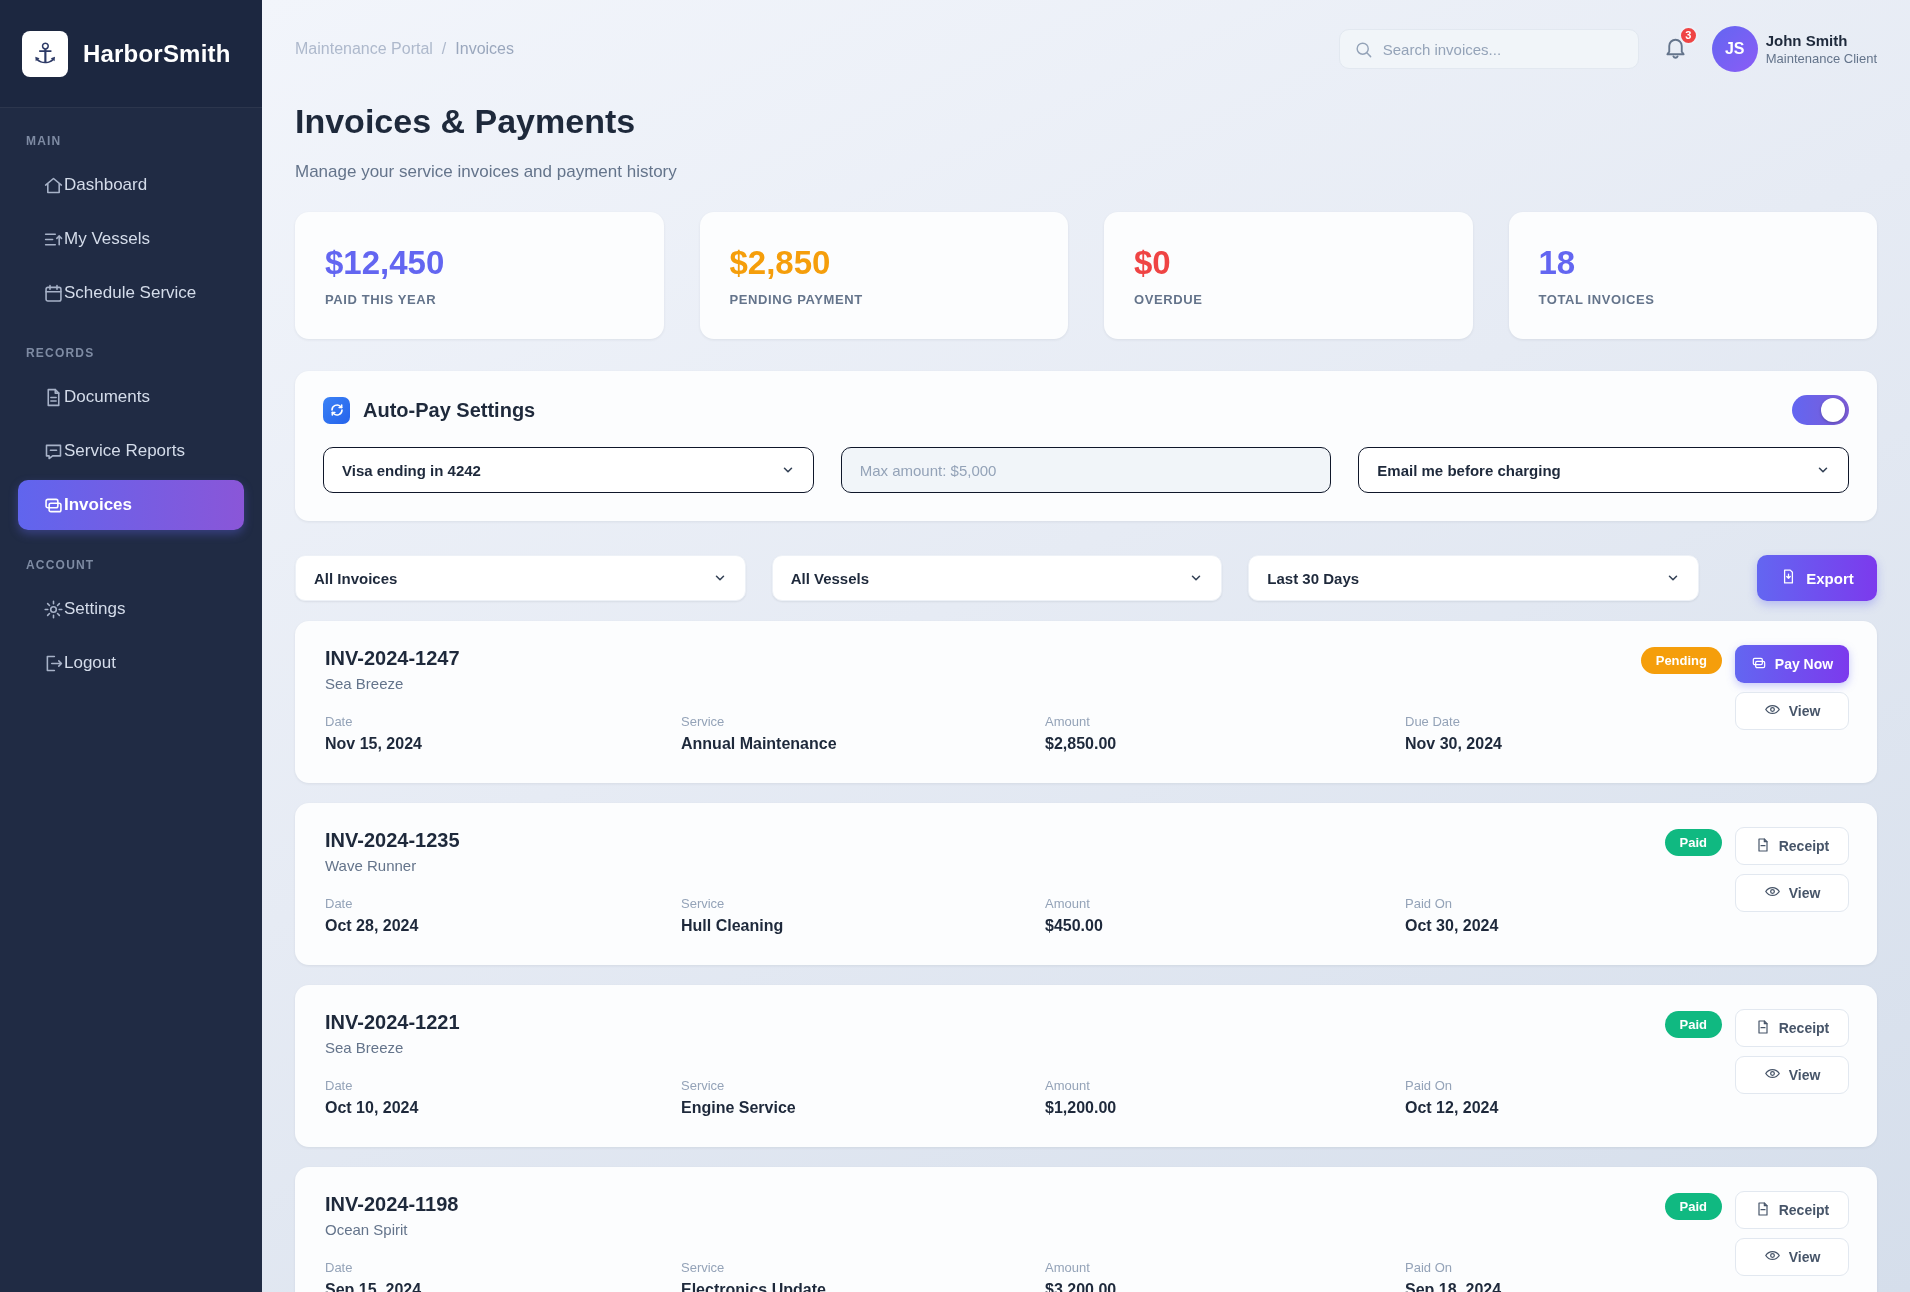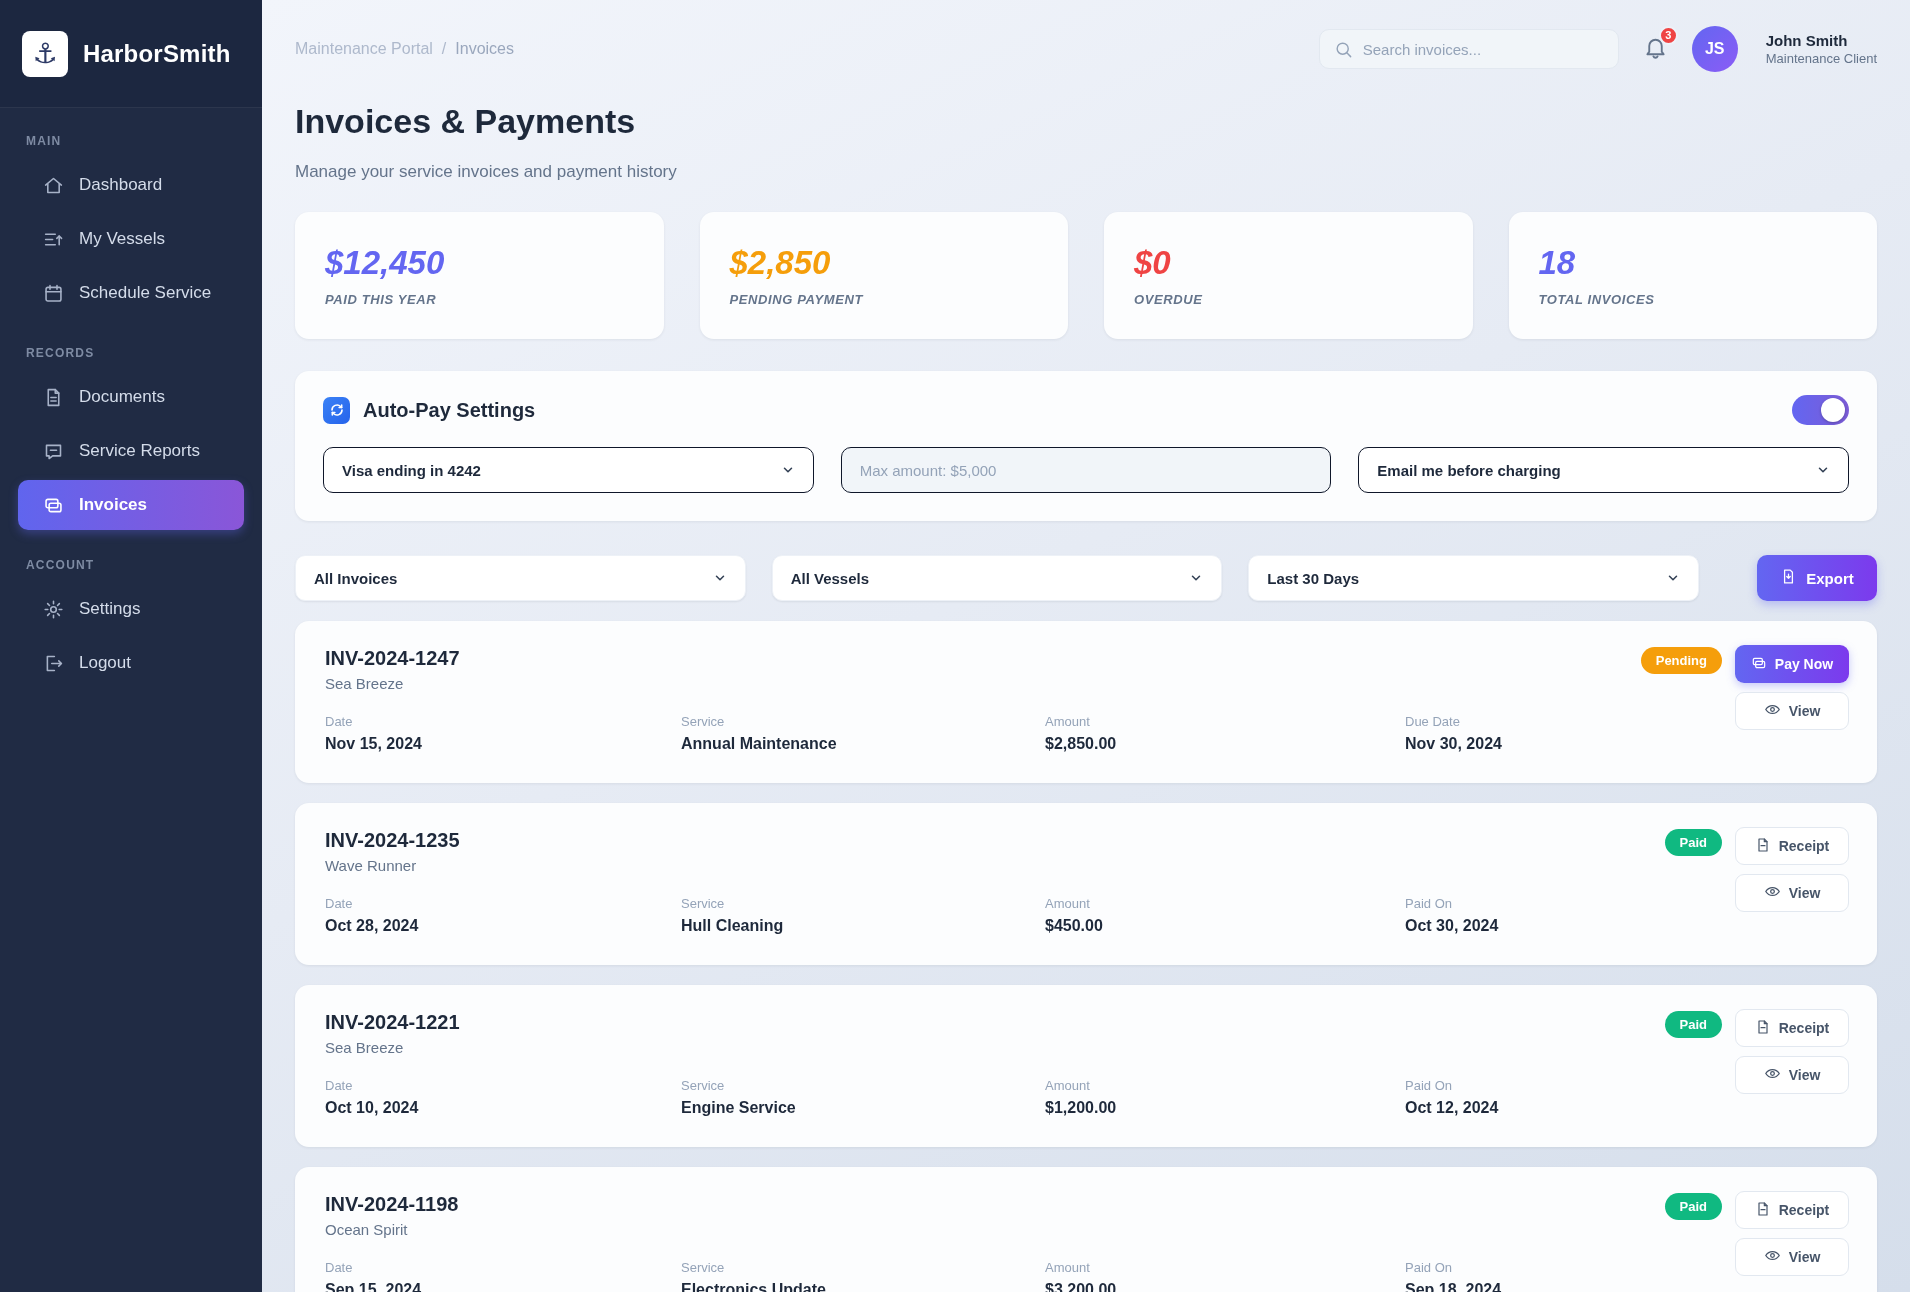--- a/index.html
+++ b/index.html
@@ -22,21 +22,21 @@
     width:46px; height:46px; background:#ffffff; border-radius:8px;
     display:flex; align-items:center; justify-content:center;
     font-size:28px; color:#2d3a66;
   }
   .brand { color:#ffffff; font-size:24px; font-weight:bold; letter-spacing:0.2px; }
   .section-label {
     margin:26px 0 10px 26px; font-size:12px; font-weight:bold;
     letter-spacing:1.2px; color:#7e8ba3;
   }
   .nav-item {
-    display:flex; align-items:center; gap:15px; height:50px;
+    display:flex; align-items:center; height:50px;
     margin:2px 18px; padding-left:24px; border-radius:10px;
     color:#d4dcea; font-size:17px; cursor:pointer;
   }
   .nav-item .icn { width:22px; height:22px; display:flex; align-items:center; justify-content:center; color:#a7b2c8; }
   .nav-item.active {
     background:linear-gradient(90deg,#6065ee 0%,#8a56d8 100%);
     color:#ffffff; font-weight:bold;
     box-shadow:0 4px 10px rgba(99,102,241,0.35);
   }
   .nav-item.active .icn { color:#ffffff; }
@@ -62,34 +62,34 @@
   }
   .searchbox input::placeholder { color:#94a3b8; }
   .search-ic { color:#94a3b8; display:flex; }
   .bell-wrap { position:relative; color:#64748b; display:flex; cursor:pointer; }
   .bell-badge {
     position:absolute; top:-9px; right:-10px; min-width:19px; height:19px;
     background:#ef4444; color:#fff; border-radius:10px; font-size:11px; font-weight:bold;
     display:flex; align-items:center; justify-content:center; padding:0 4px;
     border:2px solid #eef2f9;
   }
-  .user-chip { display:flex; align-items:center; gap:28px; cursor:pointer; }
+  .user-chip { display:flex; align-items:center; gap:8px; cursor:pointer; }
   .avatar {
     width:46px; height:46px; border-radius:50%;
     background:linear-gradient(135deg,#6366f1,#8b5cf6);
     color:#fff; font-size:16px; font-weight:bold;
     display:flex; align-items:center; justify-content:center;
   }
   .user-name { font-size:15px; font-weight:bold; color:#1e293b; }
   .user-role { font-size:13px; color:#64748b; margin-top:2px; }
   .content { padding:0 33px; }
   .page-title { margin-top:30px; font-size:34px; font-weight:bold; color:#1e293b; }
   .page-sub { margin-top:21px; font-size:17px; color:#64748b; }
   
-  .stats-row { display:flex; gap:36px; margin-top:30px;font-style:italic; }
+  .stats-row { display:flex; gap:36px; margin-top:30px; }
   .stat-card {
     flex:1; height:127px; background:#fcfdfe; border-radius:14px;
     box-shadow:0 1px 3px rgba(15,23,42,0.07); padding:26px 30px;
     display:flex; flex-direction:column; justify-content:center;
   }
   .stat-value { font-size:33px; font-weight:bold; }
   .stat-label { margin-top:10px; font-size:13px; font-weight:bold; letter-spacing:0.6px; color:#64748b; }
   .c-purple { color:#6366f1; } .c-orange { color:#f59e0b; } .c-red { color:#ef4444; }
   
   .autopay {

